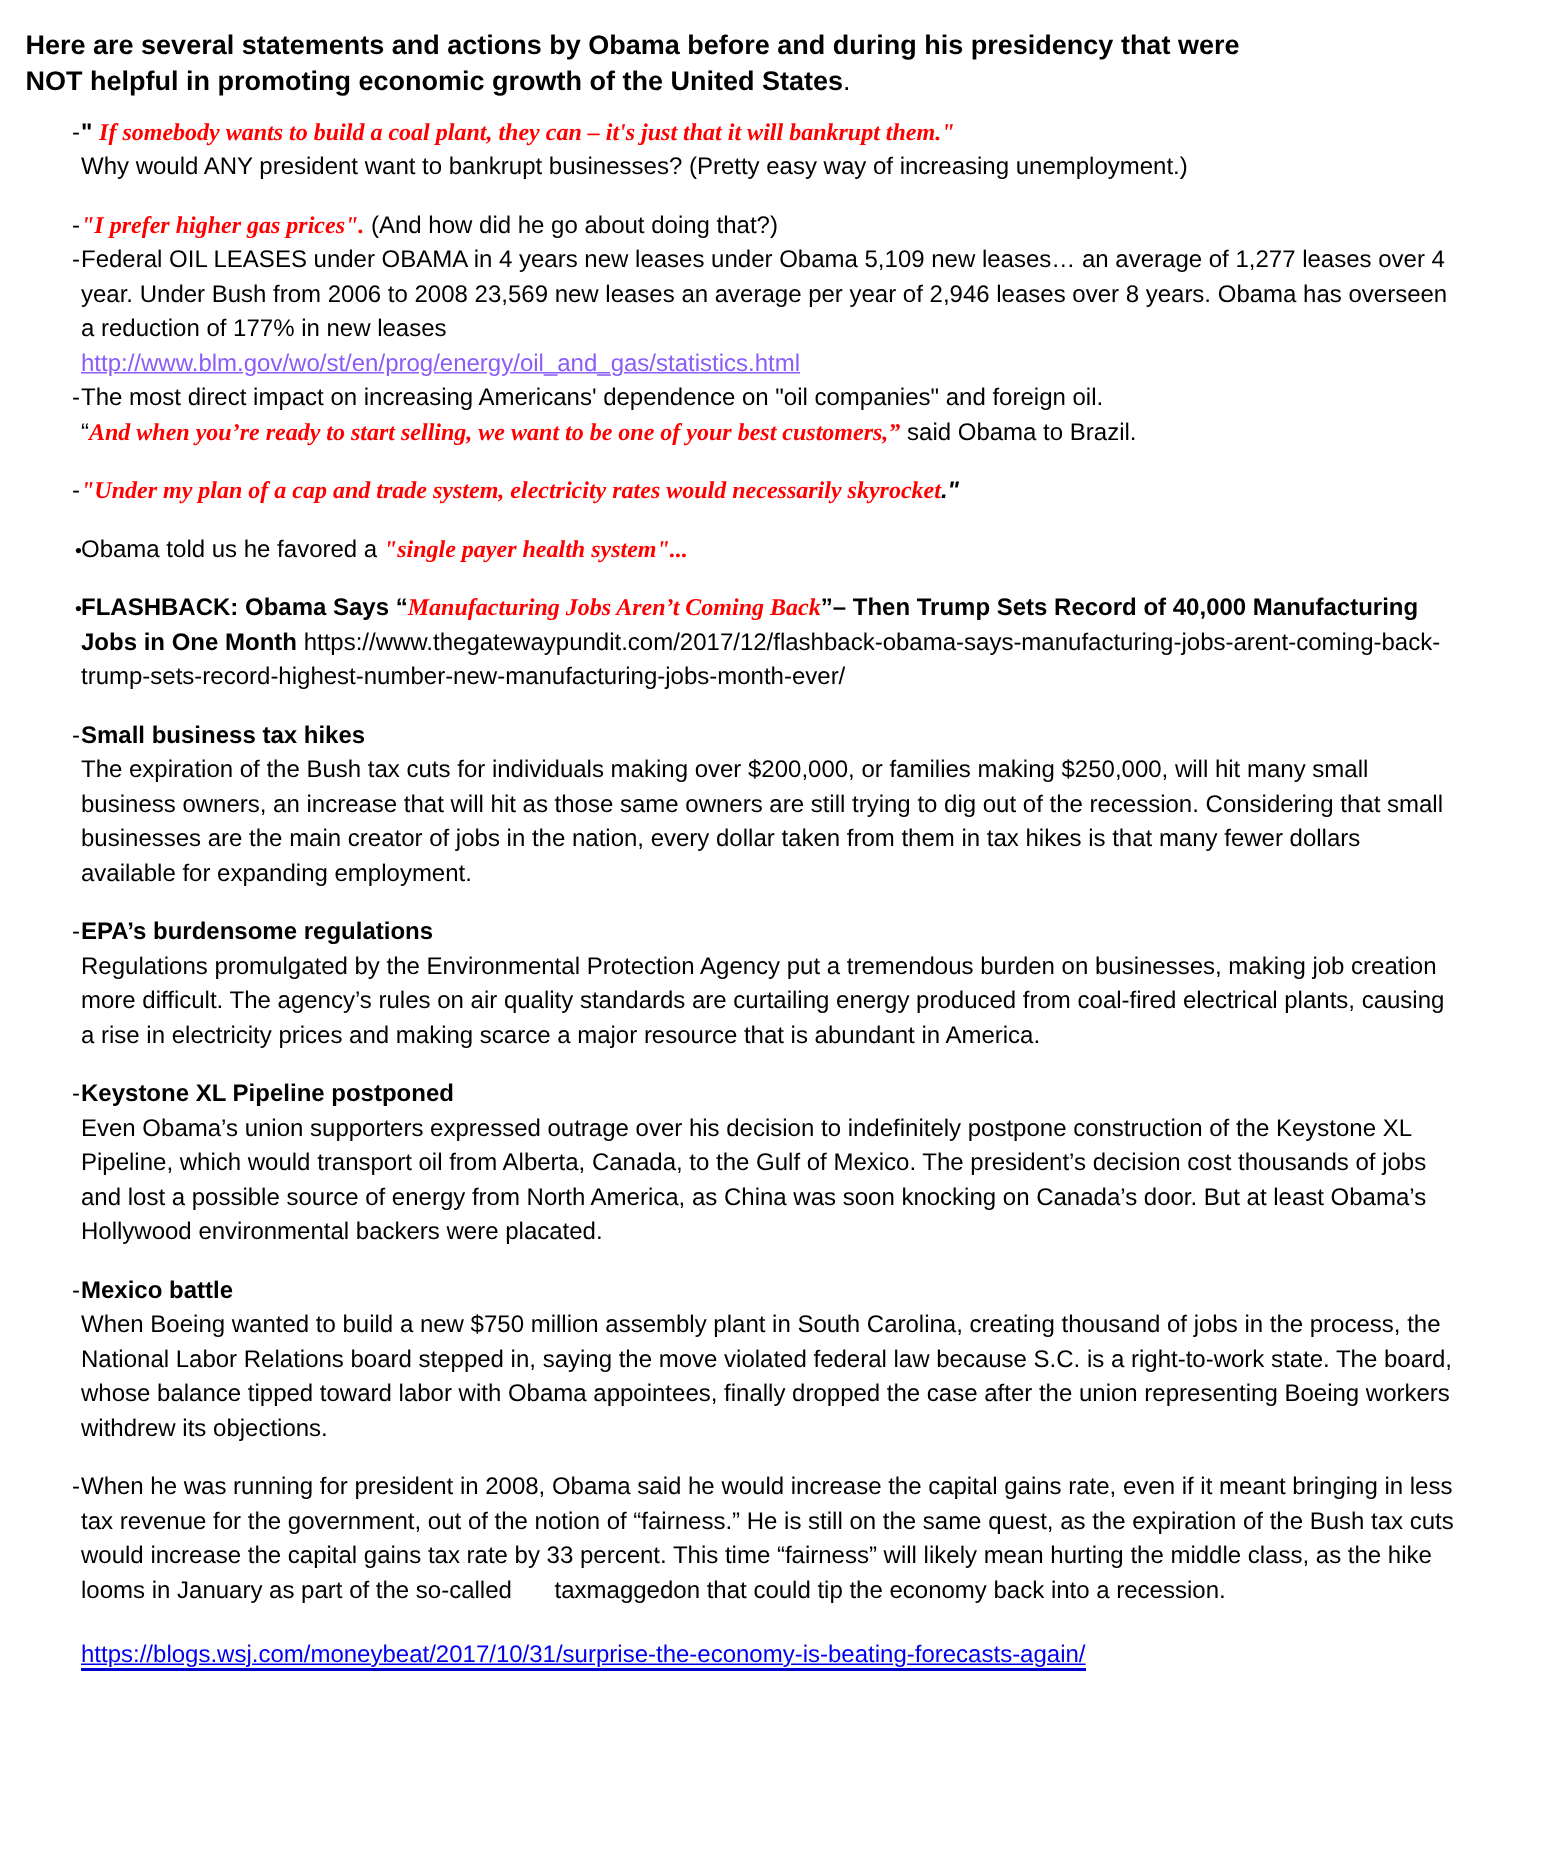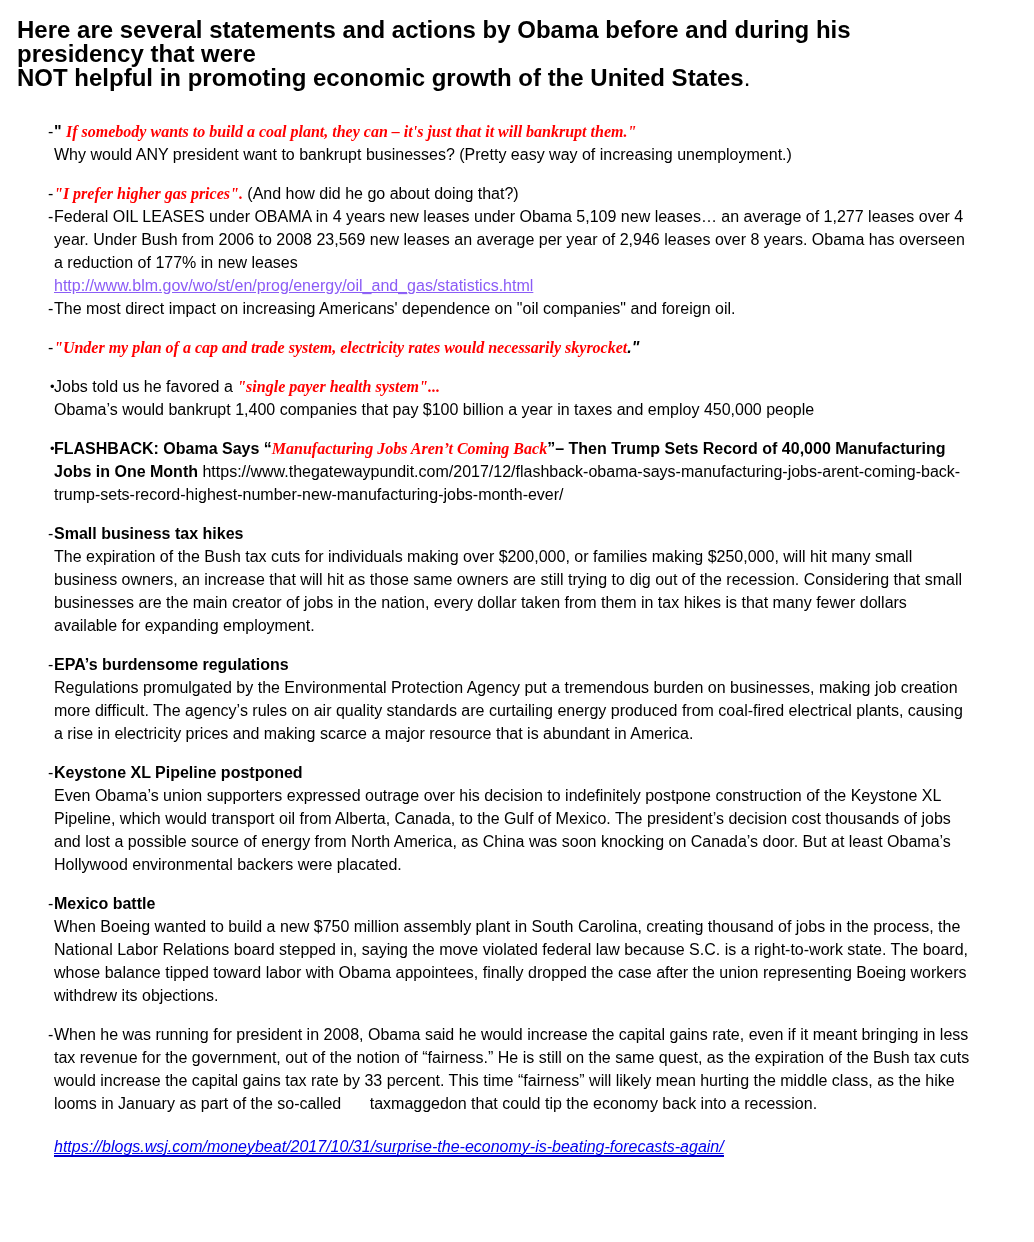--- a/index.html
+++ b/index.html
@@ -7,38 +7,38 @@
     width:1034px; min-height:1242px; background:#ffffff; color:#000000;
     font-family:"Liberation Sans","DejaVu Sans",sans-serif;
     font-size:16px; line-height:23px;
     -webkit-font-smoothing:antialiased;
   }
   * { box-sizing:border-box; }
   .page { padding:18px 30px 40px 17px; }
 
   .block { display:flex; align-items:flex-start; }
   .block.spaced { margin-top:16px; }
-  .block.variant-title { display:block; font-size:24px; line-height:24px; margin-bottom:30px; }
+  .block.variant-title { display:block; font-size:18px; line-height:24px; margin-bottom:11px; }
   .block.variant-footer { margin-top:20px; }
 
   .marker { flex:0 0 37px; width:37px; padding-left:31px; white-space:pre; }
   .marker.round { font-size:13px; line-height:23px; padding-left:33px; }
   .content { flex:1 1 auto; min-width:0; max-width:919px; }
   .para { margin:0; }
 
   .s-p { }
   .s-b { font-weight:bold; }
   .s-bi { font-weight:bold; font-style:italic; }
   .s-r { color:#FF0000; font-weight:bold; font-style:italic;font-family:Liberation Serif, serif; }
   .s-tb { font-weight:bold; }
   .s-tp { font-weight:normal; }
   .s-w { text-decoration-style:wavy; text-decoration-color:#E03030; text-decoration-skip-ink:none;margin-left:24px; }
   a.lnk { cursor:pointer; }
   .s-l { color:#8b5cf6; text-decoration:underline; }
-  .s-lw { color:#0000EE; text-decoration:underline; border-bottom:2px solid #0000CC;font-style:italic; }
+  .s-lw { color:#0000EE; text-decoration:underline; border-bottom:2px solid #0000CC; }
 </style>
 </head>
 <body>
 
 <div class="page">
   <div id="doc-root">
       <div class="block variant-title">
         <div class="content">
           <div class="para"><span class="s-tb">Here are several statements and actions by Obama before and during his presidency that were</span></div>
           <div class="para"><span class="s-tb">NOT helpful in promoting economic growth of the United States</span><span class="s-tp">.</span></div>
@@ -61,33 +61,33 @@
         <span class="marker">-</span>
         <div class="content">
           <div class="para"><span class="s-p"> Federal OIL LEASES under OBAMA in 4 years new leases under Obama 5,109 new leases… an average of 1,277 leases over 4 year.  Under Bush from 2006 to 2008 23,569 new leases an average per year of 2,946 leases over 8 years.  Obama has overseen a reduction of 177% in new leases</span></div>
           <div class="para"><a class="s-l lnk">http://www.blm.gov/wo/st/en/prog/energy/oil_and_gas/statistics.html</a></div>
         </div>
       </div>
       <div class="block">
         <span class="marker">-</span>
         <div class="content">
           <div class="para"><span class="s-p">The most direct impact on increasing Americans' dependence on "oil companies" and foreign oil.</span></div>
+          <div class="para"><span class="s-p">“</span><span class="s-r">And when you’re ready to start selling, we want to be one of your best customers,”</span><span class="s-p"> said Obama to Brazil.</span></div>
         </div>
       </div>
       <div class="block spaced">
         <span class="marker">-</span>
         <div class="content">
           <div class="para"><span class="s-r">"Under my plan of a cap and trade system, electricity rates would necessarily skyrocket</span><span class="s-bi">."</span></div>
         </div>
       </div>
       <div class="block spaced">
         <span class="marker round">•</span>
         <div class="content">
-          <div class="para"><span class="s-p">Jobs told us he favored a </span><span class="s-r">"single payer health system"...</span></div>
-          <div class="para"><span class="s-p">Obama’s would bankrupt 1,400 companies that pay $100 billion a year in taxes and employ 450,000 people</span></div>
+          <div class="para"><span class="s-p">Obama told us he favored a </span><span class="s-r">"single payer health system"...</span></div>
         </div>
       </div>
       <div class="block spaced">
         <span class="marker round">•</span>
         <div class="content">
           <div class="para"><span class="s-b">FLASHBACK: Obama Says “</span><span class="s-r">Manufacturing Jobs Aren’t Coming Back</span><span class="s-b">”– Then Trump Sets Record of 40,000 Manufacturing Jobs in One Month </span><span class="s-p">https://www.thegatewaypundit.com/2017/12/flashback-obama-says-manufacturing-jobs-arent-coming-back-trump-sets-record-highest-number-new-manufacturing-jobs-month-ever/</span></div>
         </div>
       </div>
       <div class="block spaced">
         <span class="marker">-</span>

